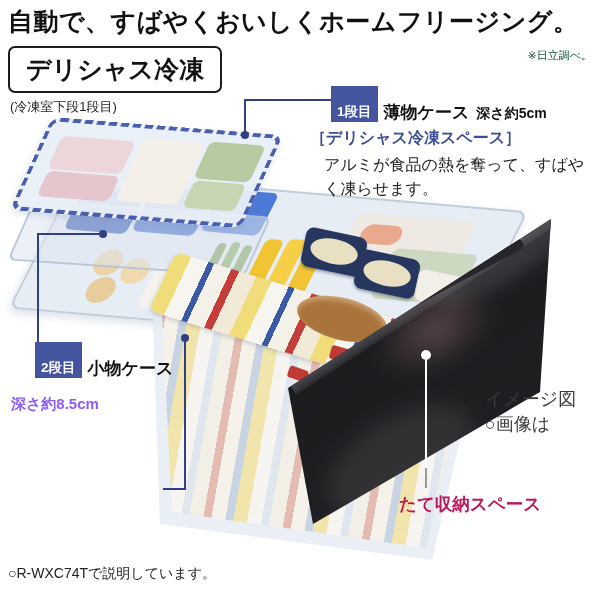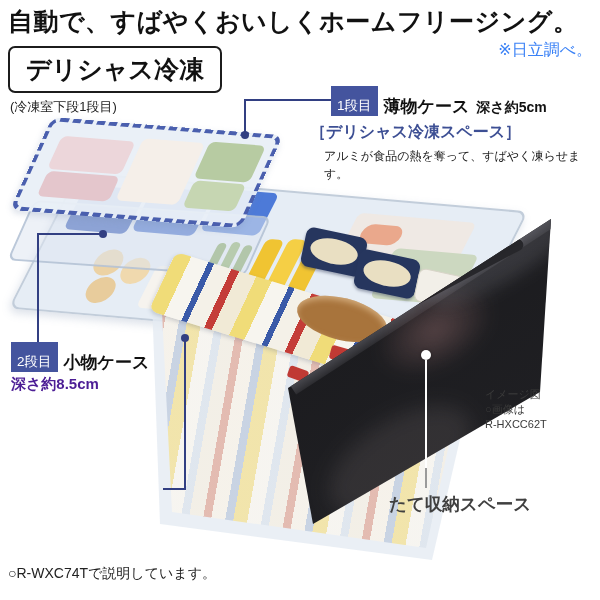--- a/index.html
+++ b/index.html
@@ -6,21 +6,21 @@
   body{
     width:600px;height:600px;position:relative;overflow:hidden;
     background:#ffffff;
     font-family:"Liberation Sans","DejaVu Sans",sans-serif;
     color:#1a1a1a;
   }
   .abs{position:absolute;}
 
   
   .headline{left:8px;top:5px;font-size:25px;font-weight:800;letter-spacing:0.5px;color:#111;}
-  .note-right{right:8px;top:40px;font-size:16px;color:#3b82f6;}
+  .note-right{right:8px;top:48px;font-size:11px;color:#14532d;}
   .feature-box{
     left:8px;top:46px;border:2px solid #1c1c1c;border-radius:7px;
     padding:5px 16px;font-size:25px;font-weight:800;color:#111;background:#fff;
   }
   .feature-sub{left:10px;top:98px;font-size:13px;color:#222;}
 
   
   .shell{box-sizing:border-box;}
   .tray1-lip{
     left:34px;top:200px;width:238px;height:62px;
@@ -101,34 +101,34 @@
   .hline,.vline{background:#323f82;}
   .hline{height:2px;}
   .vline{width:2px;}
   .dot{width:8px;height:8px;border-radius:50%;background:#323f82;}
   .wdot{width:10px;height:10px;border-radius:50%;background:#fff;box-shadow:0 0 3px rgba(0,0,0,.4);}
   .wline{width:2px;background:#fff;}
   .gline{width:2px;background:#9a9a9a;}
 
   
   .badge{
-    display:inline-block;background:#44549e;color:#fff;font-weight:400;
-    font-size:13.5px;padding:13px 6px 3px;line-height:1;vertical-align:2px;
+    display:inline-block;background:#44549e;color:#fff;font-weight:700;
+    font-size:13.5px;padding:19px 6px 3px;line-height:1;vertical-align:2px;
   }
   .tier-title{font-size:17px;font-weight:800;color:#111;margin-left:6px;}
   .tier-depth{font-size:14px;font-weight:800;color:#111;margin-left:7px;}
   .tier1-block{left:310px;top:86px;width:292px;}
   .tier1-row1{padding-left:21px;white-space:nowrap;}
   .tier1-sub{margin-top:4px;font-size:16px;font-weight:800;color:#3d4f94;white-space:nowrap;}
-  .tier1-desc{margin-top:4px;margin-left:14px;width:276px;font-size:12px;line-height:1.5;color:#222;}
+  .tier1-desc{margin-top:4px;margin-left:14px;width:276px;font-size:16px;line-height:1.5;color:#222;}
   .tier2-block{left:11px;top:342px;}
   .tier3-block{left:11px;top:477px;}
-  .tier-depth2{margin-top:1px;font-size:15px;font-weight:800;color:#4c1d95;}
-  .vspace-label{left:389px;top:492px;font-size:17.5px;font-weight:800;color:#404040;}
-  .image-note{left:485px;top:387px;font-size:11px;line-height:1.38;color:#3a3a3a;}
+  .tier-depth2{margin-top:15px;font-size:15px;font-weight:800;color:#8b5cf6;}
+  .vspace-label{left:399px;top:492px;font-size:17.5px;font-weight:800;color:#be185d;}
+  .image-note{left:485px;top:387px;font-size:18px;line-height:1.38;color:#3a3a3a;}
   .footer-note{left:8px;top:565px;font-size:14px;color:#222;}
 </style>
 </head>
 <body>
 
 <div class="abs headline">自動で、すばやくおいしくホームフリージング。</div>
 <div class="abs note-right">※日立調べ。</div>
 <div class="abs feature-box">デリシャス冷凍</div>
 <div class="abs feature-sub">(冷凍室下段1段目)</div>
 
@@ -204,30 +204,29 @@
 
 <div class="abs tier1-block">
   <div class="tier1-row1">
     <span class="badge">1段目</span><span class="tier-title">薄物ケース</span><span class="tier-depth">深さ約5cm</span>
   </div>
   <div class="tier1-sub">［デリシャス冷凍スペース］</div>
   <div class="tier1-desc">アルミが食品の熱を奪って、すばやく凍らせます。</div>
 </div>
 
 <div class="abs tier2-block">
-  <div style="white-space:nowrap;">
+  <div style="white-space:nowrap;margin-left:24px;">
     <span class="badge">2段目</span><span class="tier-title">小物ケース</span>
   </div>
   <div class="tier-depth2">深さ約8.5cm</div>
 </div>
 
 <div class="abs tier3-block">
 </div>
 
 <div class="abs vspace-label">たて収納スペース</div>
 
 <div class="abs image-note">
   <div>イメージ図</div>
   <div>○画像は</div>
-  <div>R-HXCC62T</div>
 </div>
 
 <div class="abs footer-note">○R-WXC74Tで説明しています。</div>
 
 </body></html>

